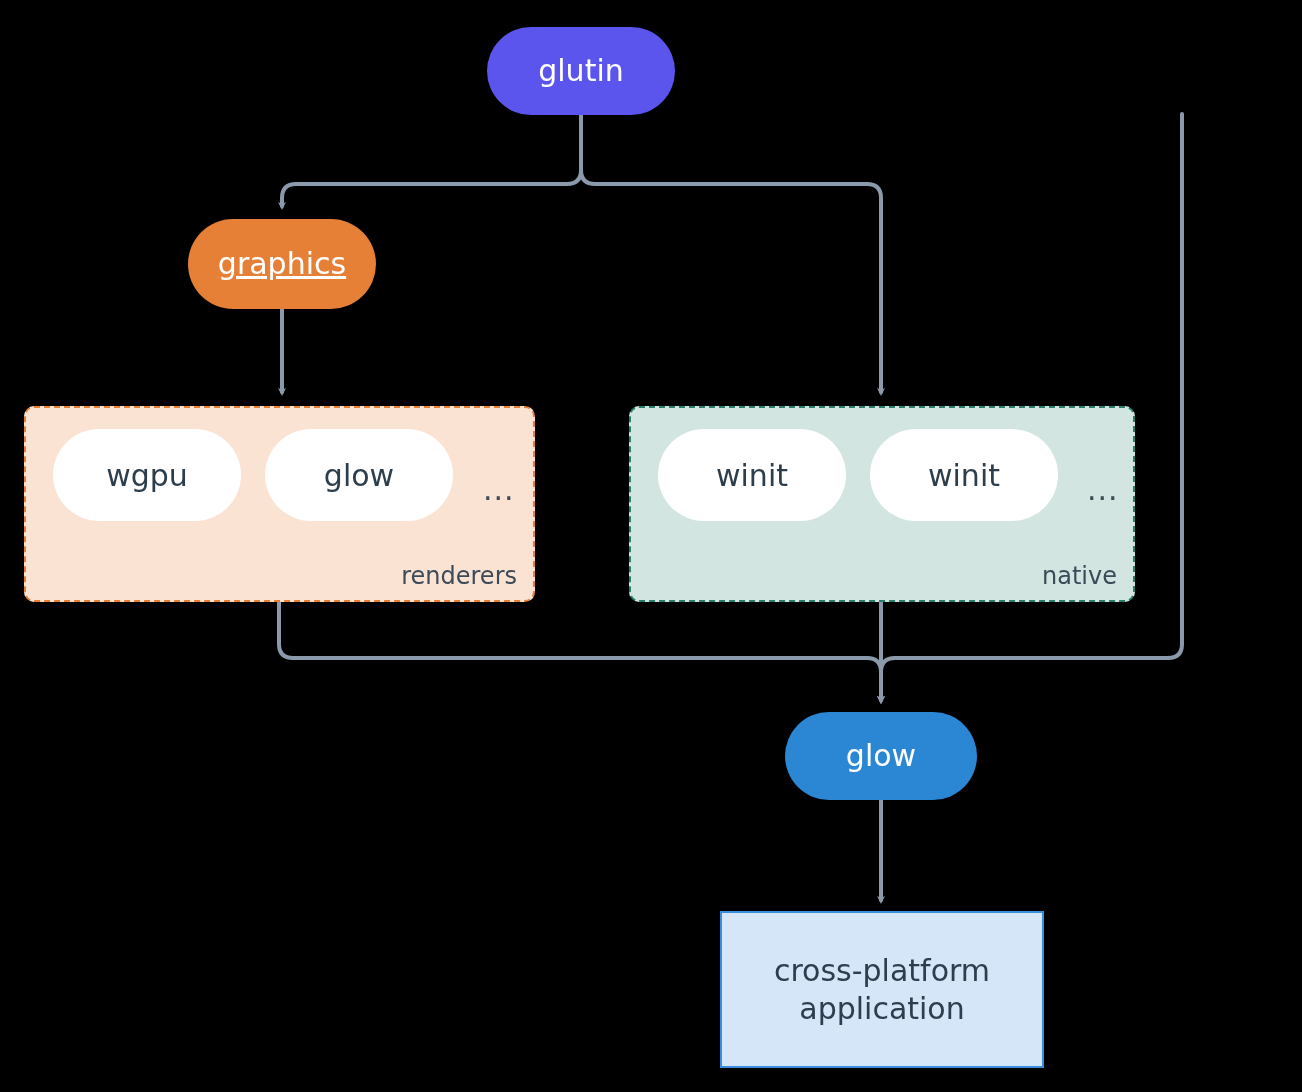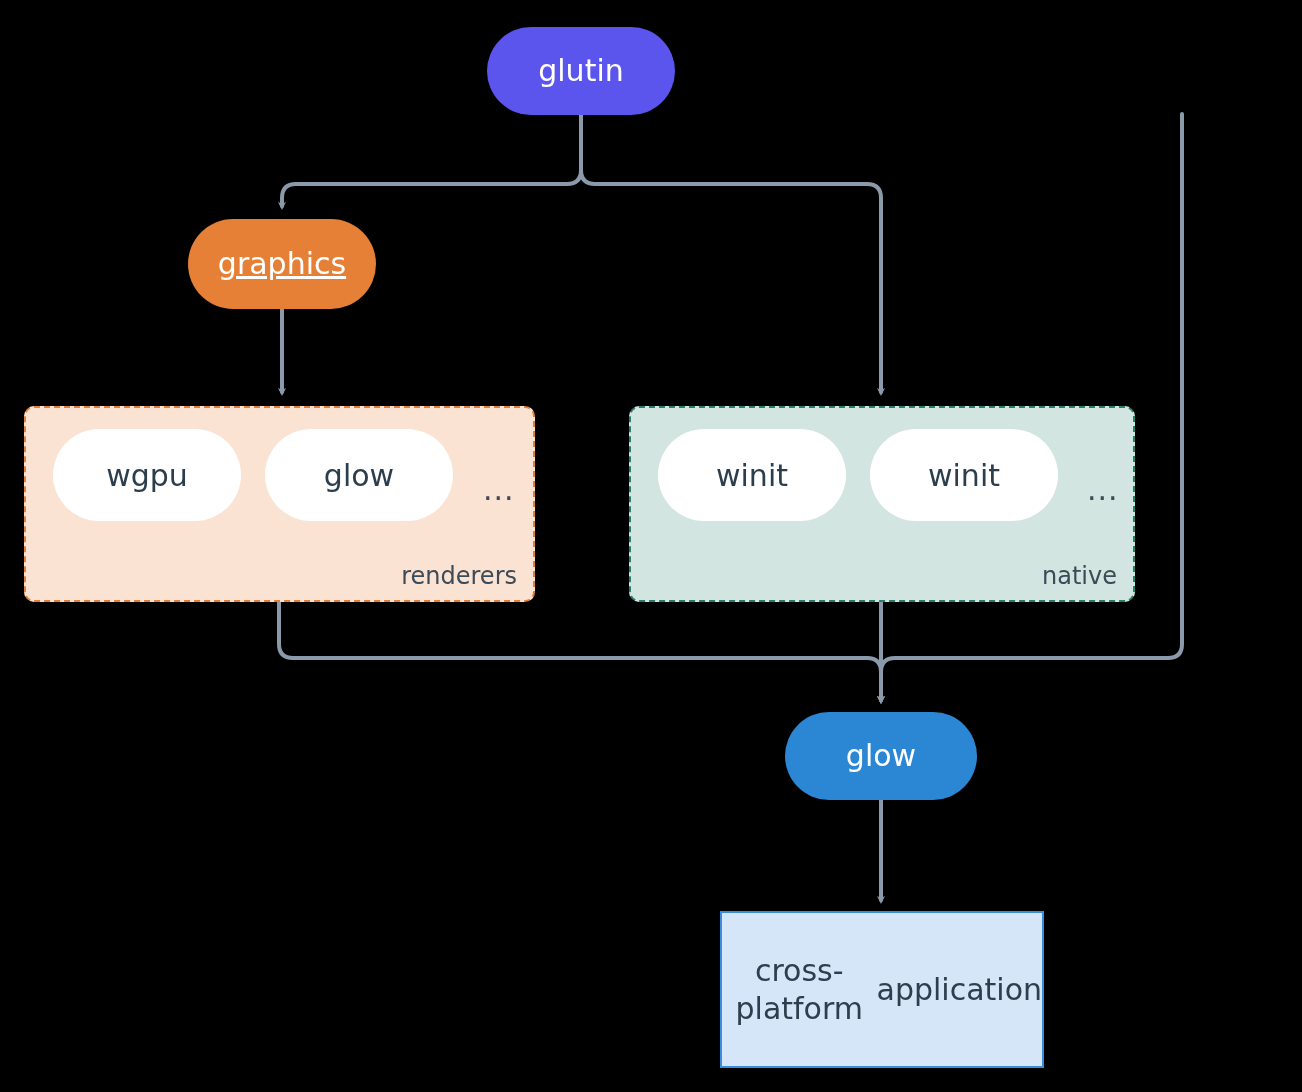--- a/index.html
+++ b/index.html
@@ -49,21 +49,21 @@
     background: #2B87D4;
     color: #FFFFFF;
     font-size: 30px;
   }
   .node-app {
     background: #D4E6F8;
     color: #2C3E4C;
     border: 2px solid #3A8DDE;
     color: #2E3E4D;
     font-size: 30px;
-    flex-direction: row;
+    flex-direction: column;
   }
   .group {
     position: absolute;
     box-sizing: border-box;
     border-radius: 10px;
   }
   .group-renderers {
     background: #FBE3D4;
     border: 2px dashed #E58036;
   }

